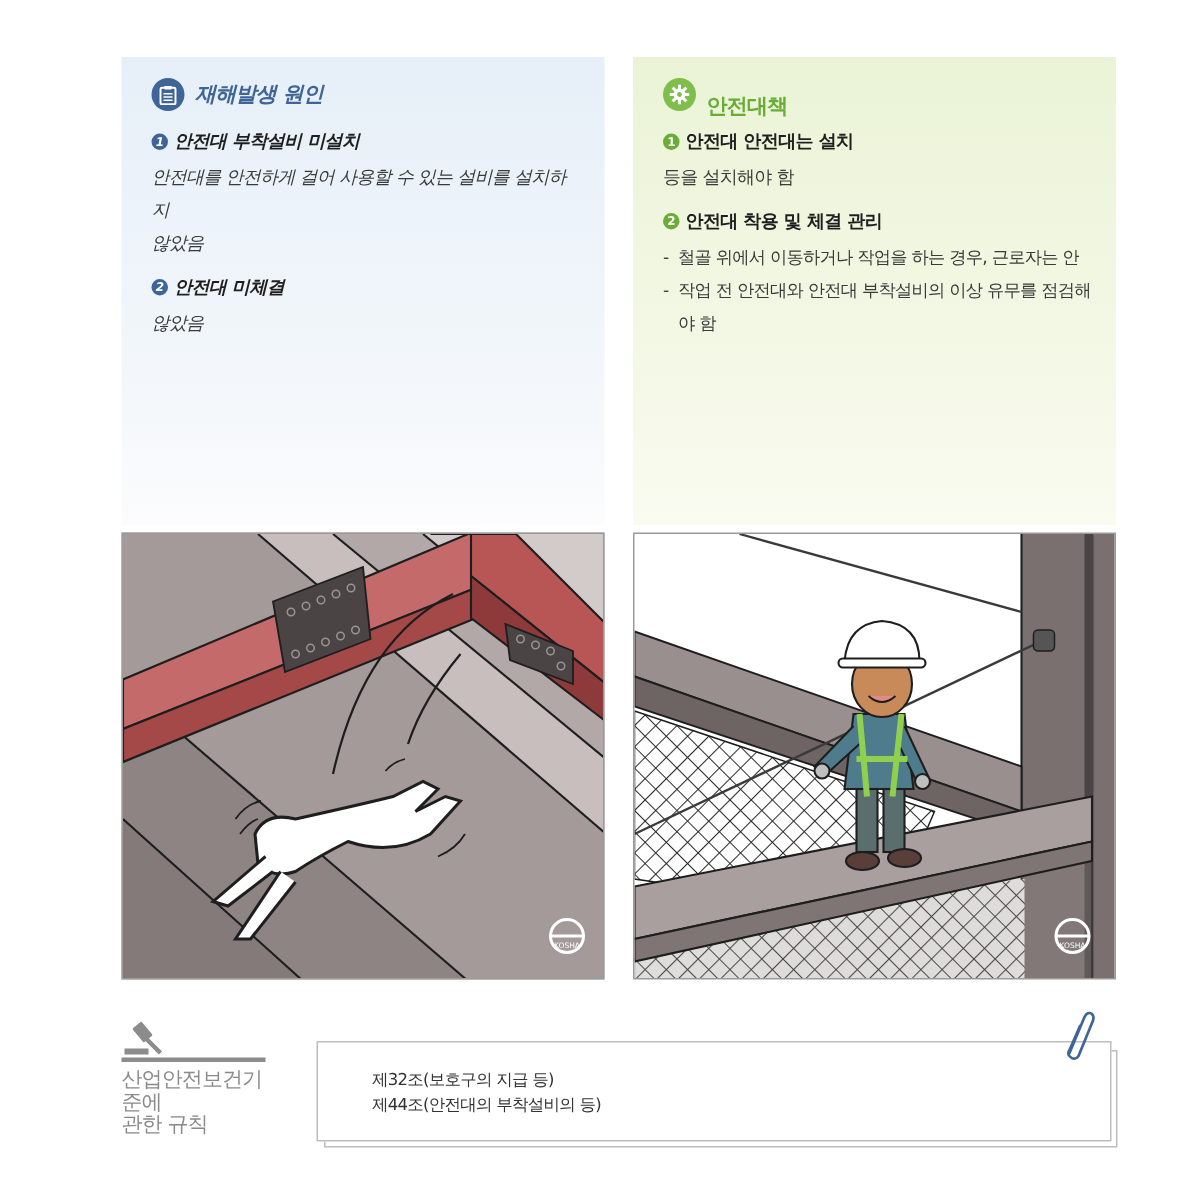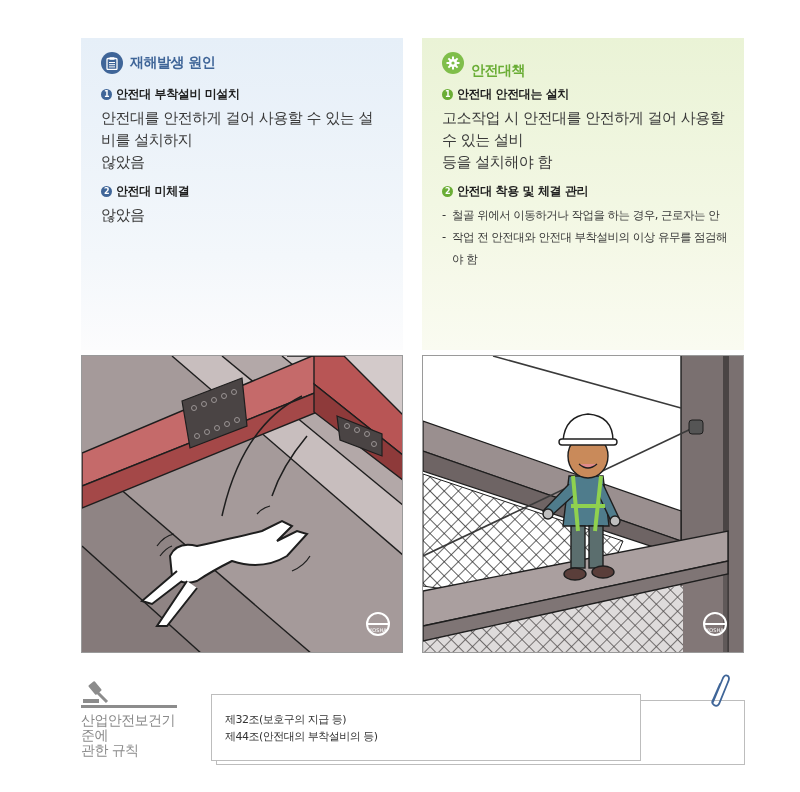--- a/index.html
+++ b/index.html
@@ -1,51 +1,51 @@
 <!DOCTYPE html>
 <html><head>
 <meta charset="utf-8">
 <style>
   * { box-sizing: border-box; margin: 0; padding: 0; }
   html, body { width: 800px; height: 792px; background: #ffffff; overflow: hidden; }
   body { font-family: "DejaVu Sans", "Liberation Sans", sans-serif; color: #3a3a3a; position: relative; }
 
   .panel { position: absolute; top: 38px; width: 322px; height: 312px; padding: 12px 16px 0 20px; }
-  .panel.cause { left: 81px; background: linear-gradient(180deg, #e6eff8 0%, #f3f7fb 70%, #fcfcfd 100%); }
+  .panel.cause { left: 81px; background: linear-gradient(180deg, #e6eff8 0%, #f3f7fb 70%, #fcfcfd 100%); font-style: italic; }
   .panel.measure { left: 422px; background: linear-gradient(180deg, #eaf3d6 0%, #f4f8e6 65%, #fafbf1 100%); }
 
   .panel-head { display: flex; align-items: center; height: 26px; margin-bottom: 10px; }
   .head-icon { width: 22px; height: 22px; border-radius: 50%; display: inline-flex; align-items: center; justify-content: center; margin-right: 7px; }
   .cause .head-icon { background: #3f6598; }
   .measure .head-icon { background: #7fbe4a; }
   .panel-title { font-size: 14px; font-weight: bold; letter-spacing: -0.5px; }
   .cause .panel-title { color: #3f6598; }
   .measure .panel-title { color: #6aad35; margin-top: 15px; }
 
   .item { margin-bottom: 10px; }
   .item-title { display: flex; align-items: center; font-size: 12px; font-weight: bold; color: #1f1f1f; letter-spacing: -0.4px; margin-bottom: 4px; }
   .num { width: 11px; height: 11px; border-radius: 50%; font-size: 8px; font-weight: bold; color: #fff; display: inline-flex; align-items: center; justify-content: center; margin-right: 4px; line-height: 1; }
   .cause .num { background: #3f6598; }
   .measure .num { background: #6aad35; }
-  .item-body { font-size: 15px; line-height: 22px; color: #3a3a3a; letter-spacing: -0.5px; }
+  .item-body { font-size: 12px; line-height: 22px; color: #3a3a3a; letter-spacing: -0.5px; }
   .dash-line { display: flex; font-size: 11.5px; line-height: 22px; letter-spacing: -0.5px; color: #3a3a3a; }
   .dash { width: 10px; flex: none; }
 
   .illus { position: absolute; top: 355px; width: 322px; height: 298px; overflow: hidden; border: 1px solid #9a9a9a; }
   .illus.left { left: 81px; background: #b7abab; }
   .illus.right { left: 422px; background: #ffffff; }
   .illus svg { display: block; }
 
   .law { position: absolute; left: 81px; top: 680px; width: 100px; }
   .gavel { height: 24px; }
   .law-bar { width: 96px; height: 3px; background: #8c8c8c; margin: 1px 0 5px 0; }
   .law-label { font-size: 14px; color: #8a8a8a; line-height: 15px; letter-spacing: -0.6px; }
 
   .note-back { position: absolute; left: 216px; top: 700px; width: 529px; height: 65px; border: 1px solid #bdbdbd; background: #fff; }
-  .note { position: absolute; left: 211px; top: 694px; width: 430px; height: 67px; border: 1px solid #bdbdbd; background: #fff; padding: 16px 0 0 13px; }
+  .note { position: absolute; left: 211px; top: 694px; width: 530px; height: 67px; border: 1px solid #bdbdbd; background: #fff; padding: 16px 0 0 36px; }
   .note-line { font-size: 11px; line-height: 17px; color: #333; letter-spacing: -0.5px; }
   .clip { position: absolute; left: 705px; top: 672px; }
 </style>
 </head>
 <body>
 
 <section class="panel cause">
   <div class="panel-head">
     <span class="head-icon">
       <svg width="12" height="13" viewBox="0 0 12 13">
@@ -101,21 +101,20 @@
     </span>
     <span class="panel-title">안전대책</span>
   </div>
 
   <div class="item">
     <div class="item-title">
       <span class="num">1</span>
       <span>안전대 안전대는 설치</span>
     </div>
     <div class="item-body">
-      <div>고소작업 시 안전대를 안전하게 걸어 사용할 수 있는 설비</div>
       <div>등을 설치해야 함</div>
     </div>
   </div>
 
   <div class="item">
     <div class="item-title">
       <span class="num">2</span>
       <span>안전대 착용 및 체결 관리</span>
     </div>
     <div>

